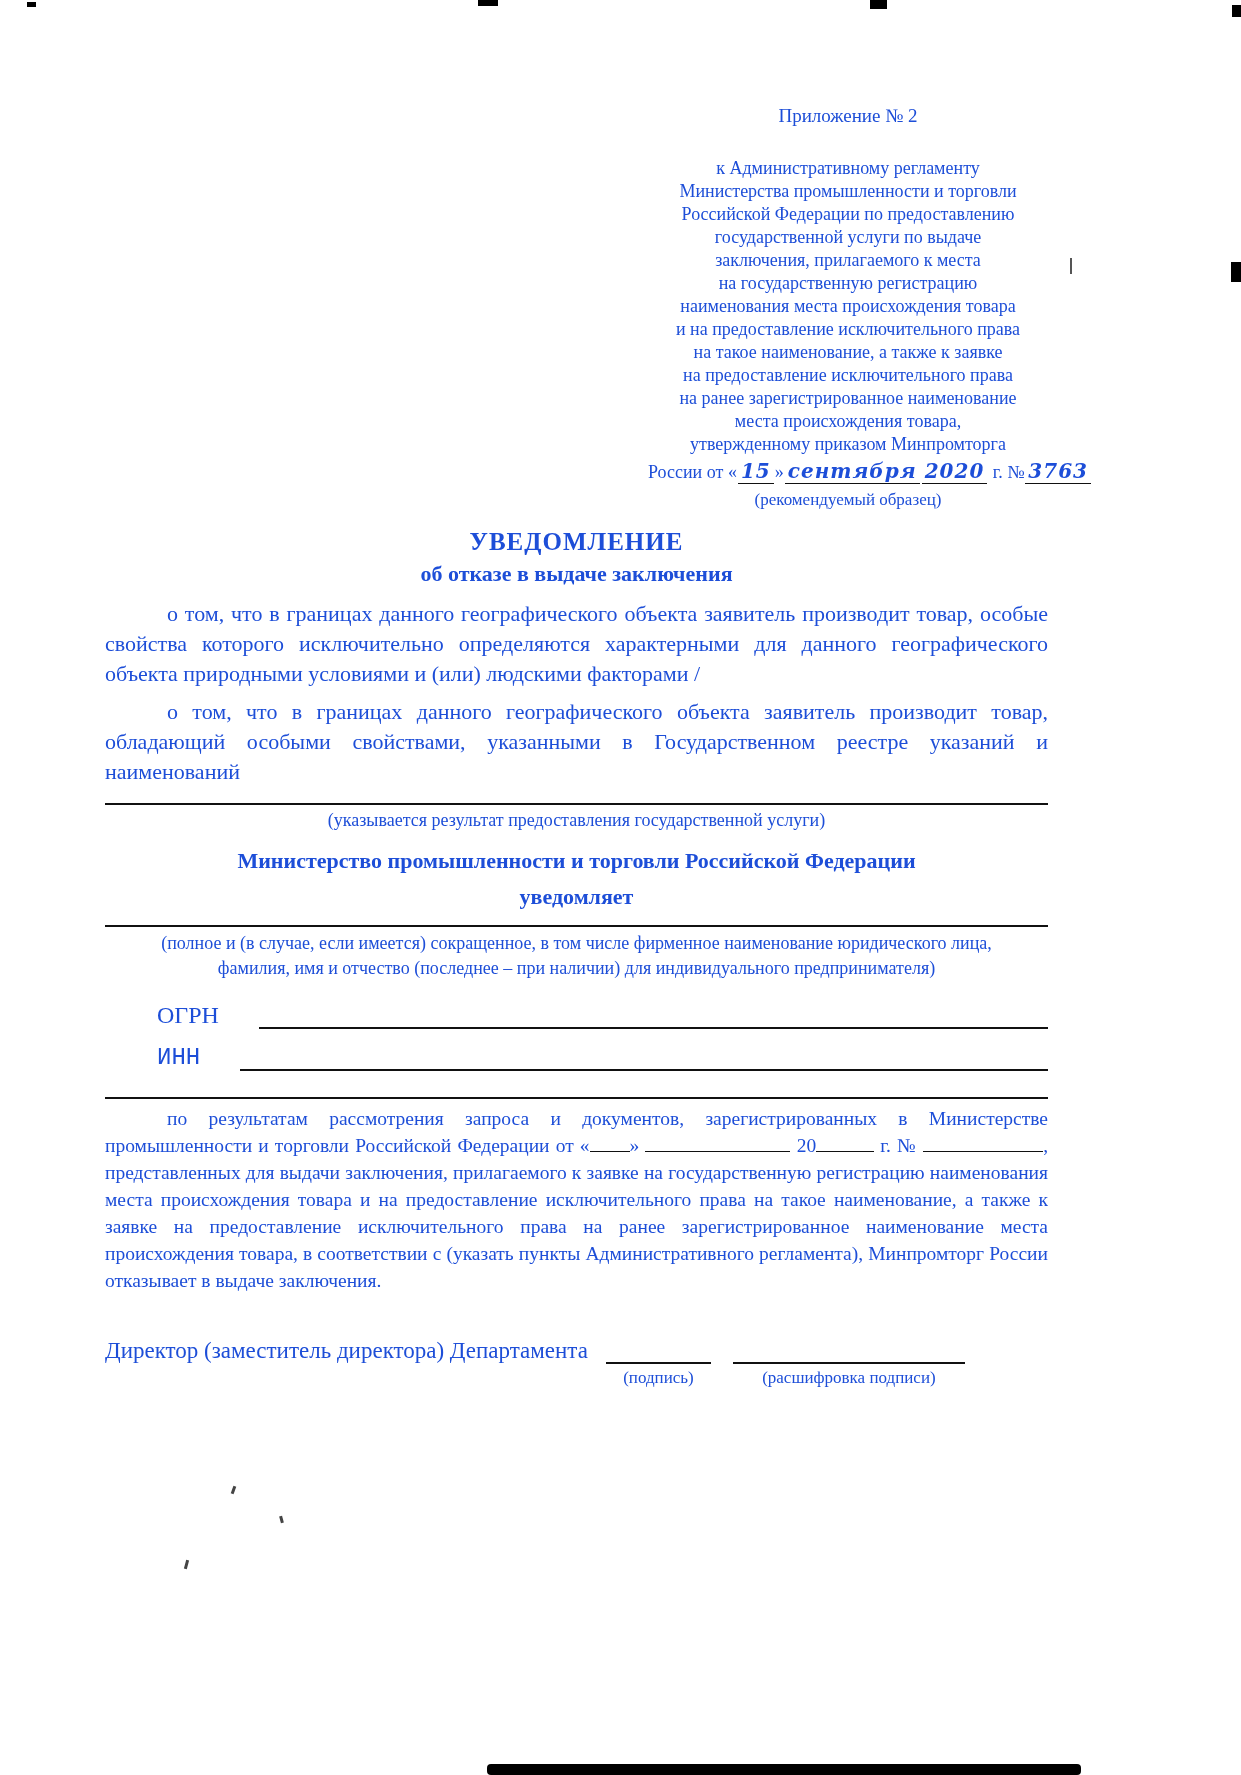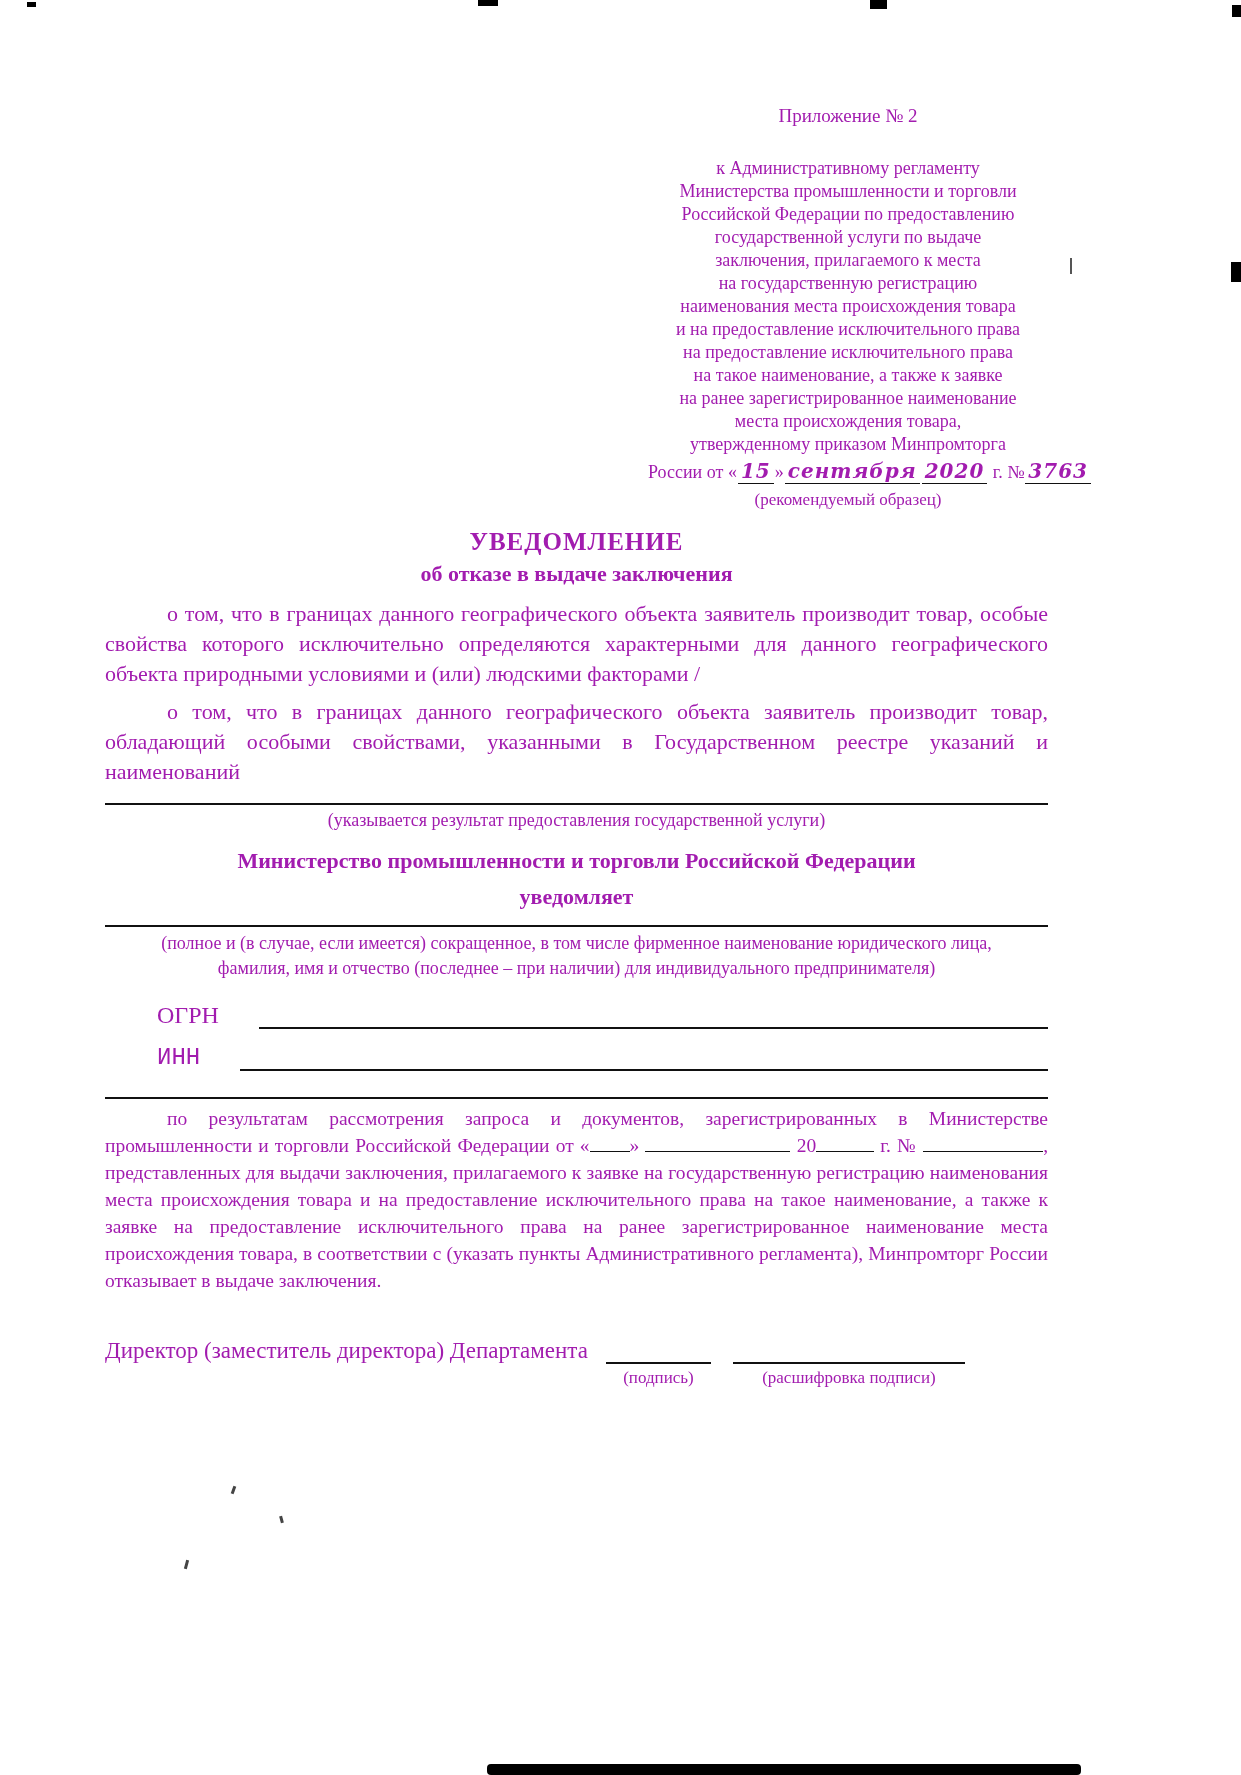--- a/index.html
+++ b/index.html
@@ -4,21 +4,21 @@
 <style>
   * { margin:0; padding:0; box-sizing:border-box; }
   html,body { background:#ffffff; }
   .page {
     position:relative;
     width:1241px;
     height:1775px;
     margin:0 auto;
     background:#ffffff;
     font-family:"Liberation Serif","DejaVu Serif",serif;
-    color:#a21caf;
+    color:#1d4ed8;
     overflow:hidden;
   }
   .content {
     position:absolute;
     left:105px;
     top:0;
     width:943px;
   }
   
   .head-block {
@@ -179,22 +179,22 @@
       <div class="appendix">Приложение № 2</div>
       <div>
         <div class="reg-line">к Административному регламенту</div>
         <div class="reg-line">Министерства промышленности и торговли</div>
         <div class="reg-line">Российской Федерации по предоставлению</div>
         <div class="reg-line">государственной услуги по выдаче</div>
         <div class="reg-line">заключения, прилагаемого к места</div>
         <div class="reg-line">на государственную регистрацию</div>
         <div class="reg-line">наименования места происхождения товара</div>
         <div class="reg-line">и на предоставление исключительного права</div>
+        <div class="reg-line">на такое наименование, а также к заявке</div>
         <div class="reg-line">на предоставление исключительного права</div>
-        <div class="reg-line">на такое наименование, а также к заявке</div>
         <div class="reg-line">на ранее зарегистрированное наименование</div>
         <div class="reg-line">места происхождения товара,</div>
         <div class="reg-line">утвержденному приказом Минпромторга</div>
       </div>
       <div class="order-line"><span>России от «</span><span class="hw-field"><span class="hand">15</span></span><span>»</span><span class="hw-field"><span class="hand">сентября</span></span><span class="hw-field"><span class="hand">2020</span></span> <span>г. №</span><span class="hw-field"><span class="hand">3763</span></span></div>
       <div class="recommended">(рекомендуемый образец)</div>
     </div>
 
     <div class="doc-title">УВЕДОМЛЕНИЕ</div>
     <div class="doc-subtitle">об отказе в выдаче заключения</div>

